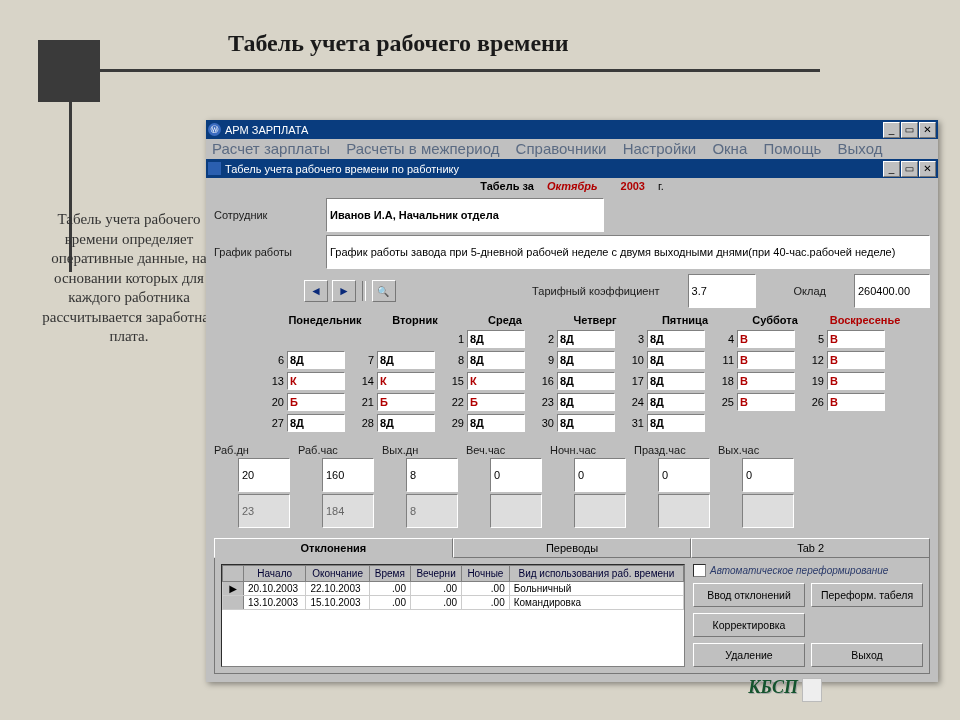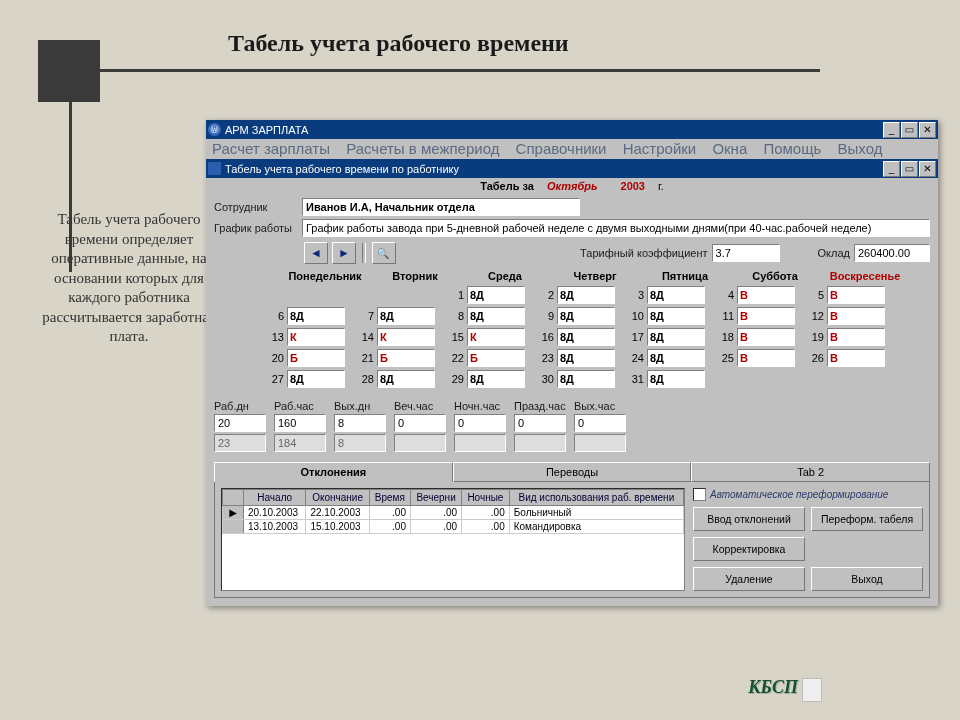--- a/index.html
+++ b/index.html
@@ -18,21 +18,21 @@
 .menubar span { margin-right:12px; cursor:pointer; }
 .doc-tb { background:#093c7e; color:#fff; display:flex; align-items:center; padding:1px 2px; height:17px; margin-top:1px; }
 .doc-tb .icon { width:13px; height:13px; margin-right:4px; background:#2a5fb0; display:inline-block; }
 .hdr-strip { background:#c0c0c0; padding:2px 0; text-align:center; font-size:11px; }
 .hdr-strip .lbl { font-weight:bold; }
 .hdr-strip .month { color:#b00000; font-style:italic; font-weight:bold; margin:0 10px; }
 .hdr-strip .year { color:#b00000; font-weight:bold; margin:0 10px;}
 .form { background:#c0c0c0; padding:4px 8px 8px; }
 .row { display:flex; align-items:center; margin-bottom:3px; gap:6px; }
 .lab { color:#1a1a1a; }
-.in { background:#fff; border:1px solid #808080; border-right-color:#fff; border-bottom-color:#fff; padding:0 3px; height:16px; line-height:16px; font-size:11px; }
+.in { background:#fff; border:1px solid #808080; border-right-color:#fff; border-bottom-color:#fff; padding:8px 3px; height:16px; line-height:16px; font-size:11px;margin-left:24px; }
 .in.bold { font-weight:bold; }
 .toolrow { display:flex; align-items:center; gap:4px; margin:5px 0 6px 90px; }
 .tbtn { width:22px; height:20px; background:#c0c0c0; border:1px solid #fff; border-right-color:#777; border-bottom-color:#777; display:flex; align-items:center; justify-content:center; cursor:pointer; font-size:12px; font-weight:bold; color:#0a2a7a;}
 .vsep { width:2px; height:20px; border-left:1px solid #777; border-right:1px solid #fff; margin:0 2px;}
 .spacer { flex:1; }
 .dowhdr { display:flex; margin:4px 0 4px 66px; font-weight:bold; }
 .dowhdr > div { width:90px; text-align:center; }
 .dowhdr .sun { color:#b00000; }
 .grid { display:flex; flex-direction:column; gap:3px; margin-left:52px; }
 .grid-row { display:flex; }

